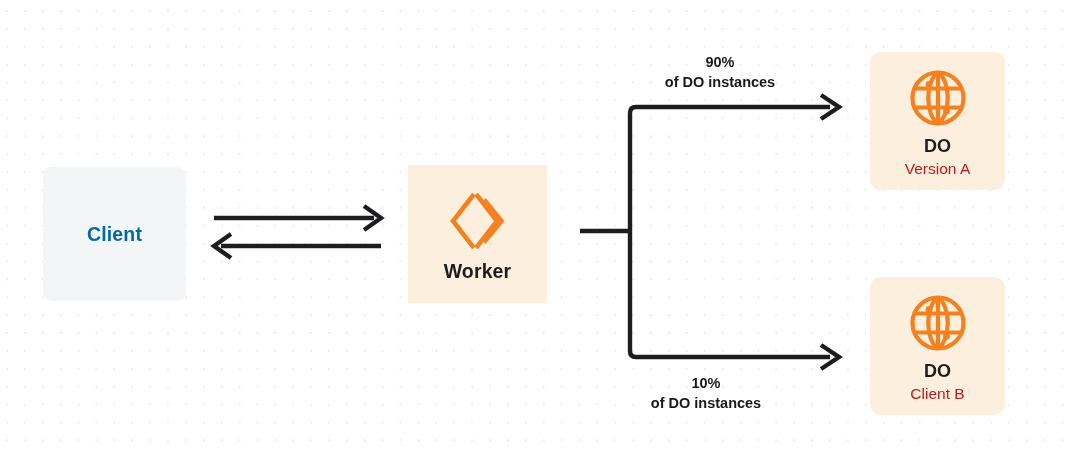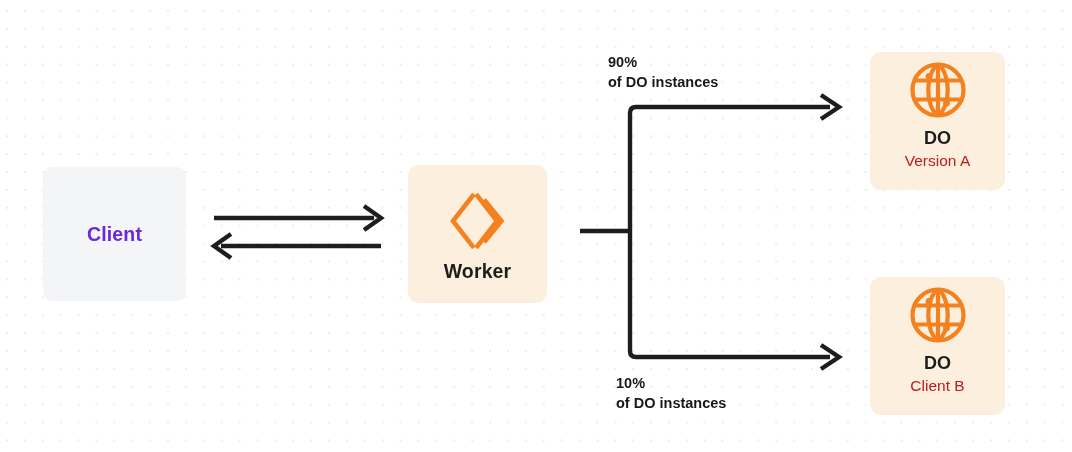--- a/index.html
+++ b/index.html
@@ -42,41 +42,41 @@
     background-color: #f4f5f7;
     border-radius: 9px;
   }
 
   .node-worker {
     left: 408px;
     top: 165px;
     width: 139px;
     height: 138px;
     background-color: #fdefdd;
-    border-radius: 11px;
+    border-radius: 0;
     justify-content: space-between;
     padding: 28px 0 22px 0;
   }
 
   .node-do {
     left: 870px;
     width: 135px;
     height: 138px;
     background-color: #fdefdd;
     border-radius: 11px;
     justify-content: flex-start;
-    padding-top: 8px;
+    padding-top: 16px;
   }
   .node-do-a { top: 52px; }
   .node-do-b { top: 277px; }
 
   .label-client {
     font-size: 19.5px;
     font-weight: bold;
-    color: #6d28d9;
+    color: #0369a1;
     letter-spacing: 0.15px;
   }
 
   .label-worker {
     font-size: 19.5px;
     font-weight: bold;
     color: #1d1d1f;
     letter-spacing: 0.15px;
     line-height: 1;
   }
@@ -115,33 +115,34 @@
     left: 0;
     top: 0;
     width: 1072px;
     height: 452px;
     pointer-events: none;
   }
 
   
   .edge-label {
     position: absolute;
+    text-align: center;
     font-size: 14.5px;
     font-weight: bold;
     color: #17181a;
     line-height: 1.35;
     white-space: nowrap;
   }
   .edge-label-top {
     left: 608px;
     top: 53px;
     width: 224px;
   }
   .edge-label-bottom {
-    left: 616px;
+    left: 594px;
     top: 374px;
     width: 224px;
   }
 </style>
 </head>
 <body>
 
 <div id="canvas">
 
   <div class="node node-client">

